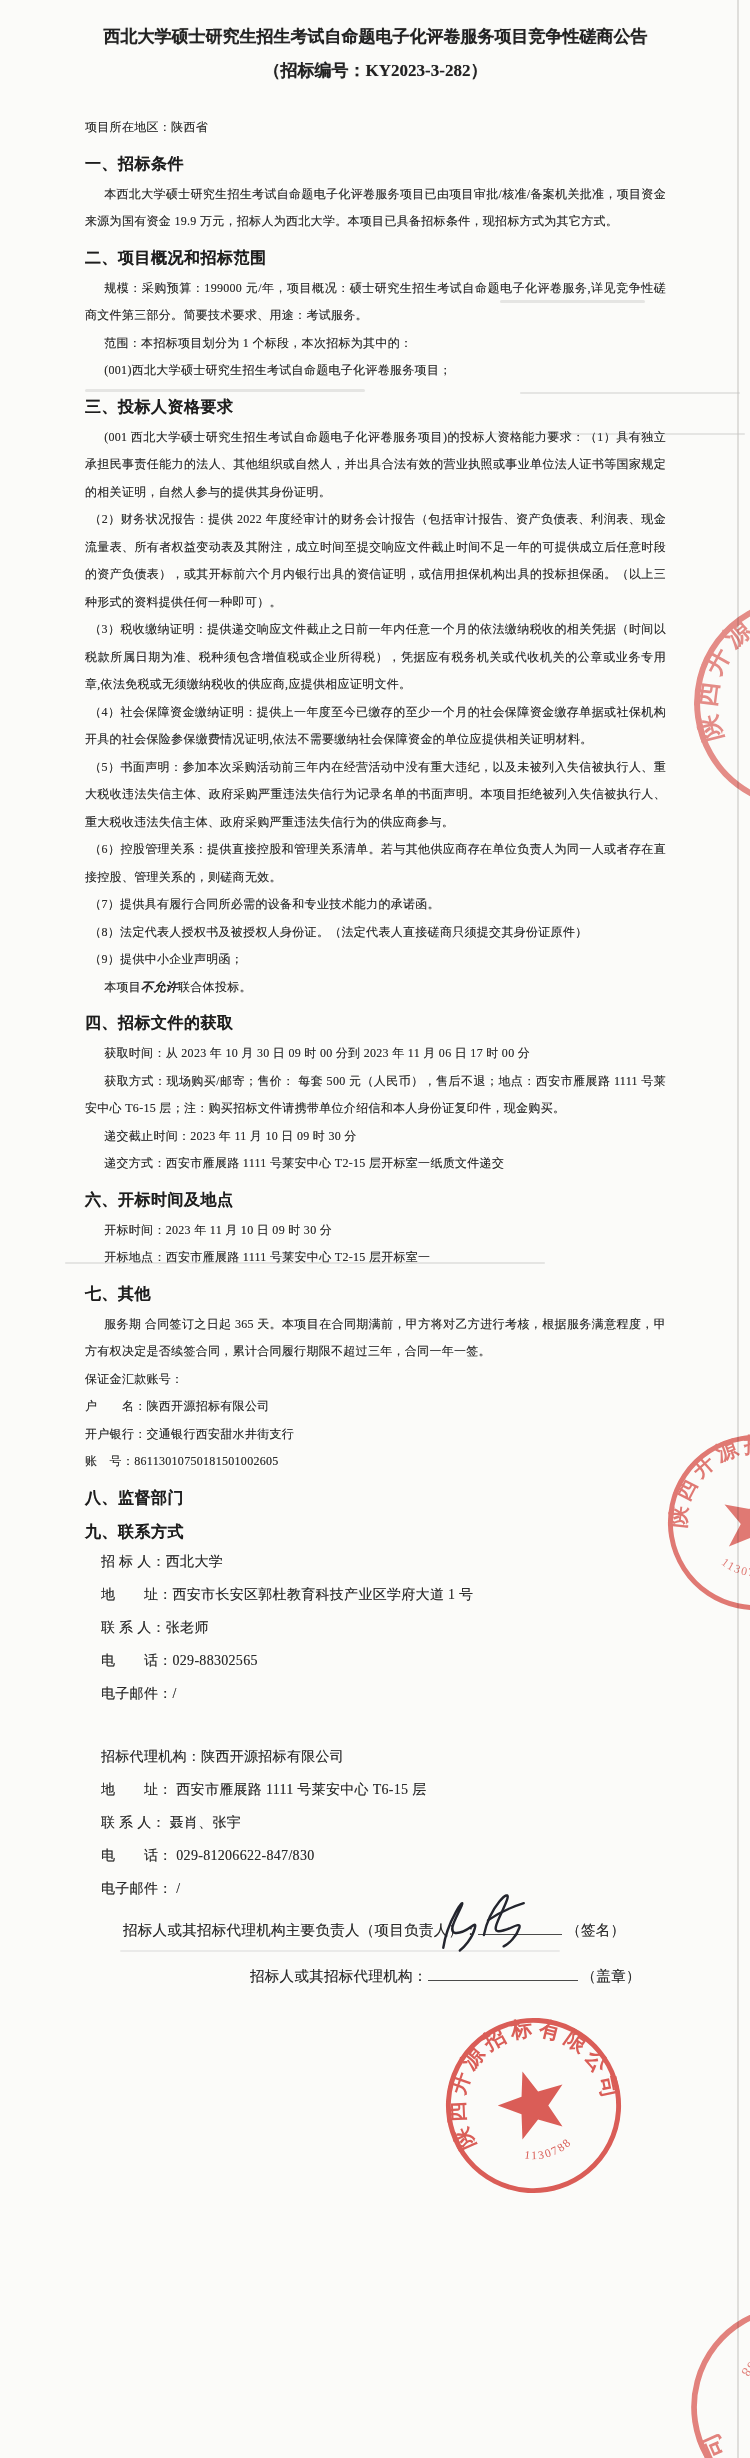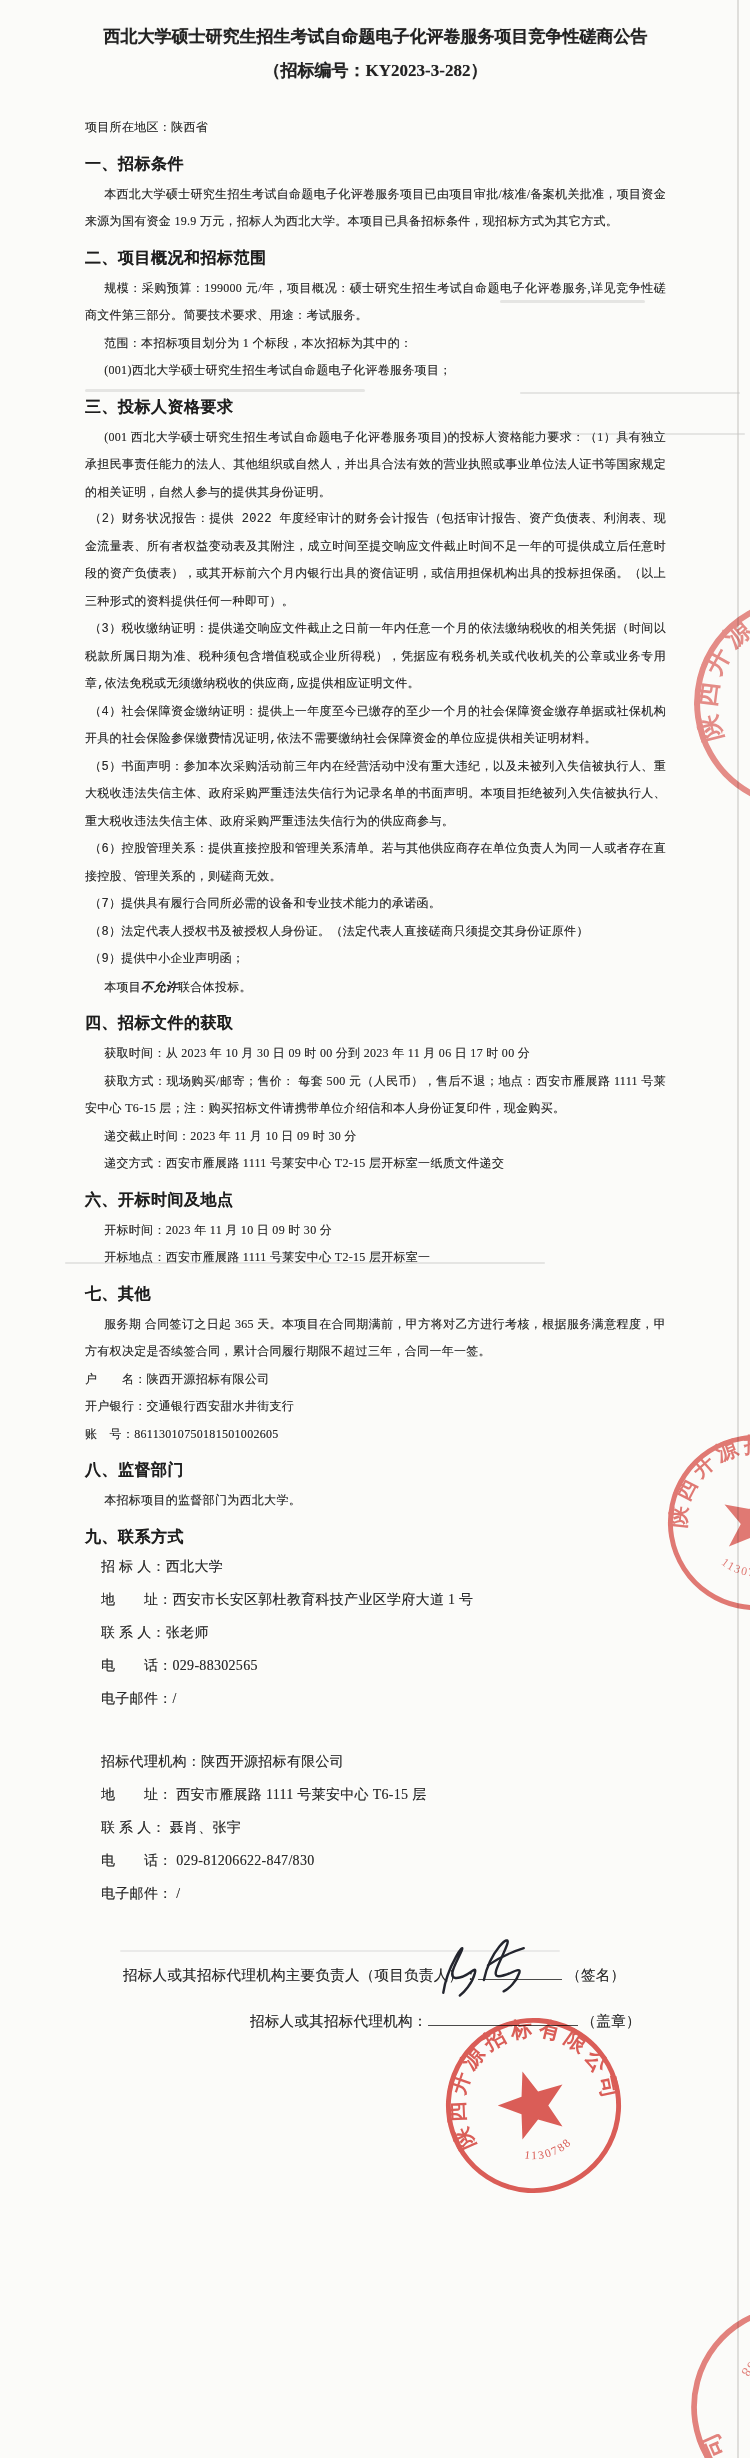--- a/index.html
+++ b/index.html
@@ -18,33 +18,33 @@
   .doc-subtitle{
     font-size:17px;font-weight:700;text-align:center;line-height:26px;margin-top:4px;
     color:#222;text-shadow:0 0 .7px rgba(40,40,40,.5);
   }
   .para{
     margin:0;font-size:12px;line-height:27.5px;text-align:justify;
     letter-spacing:.3px;text-shadow:0 0 .6px rgba(50,50,50,.5);
   }
   .region{margin-top:30px;}
   .ind{text-indent:1.6em;}
-  .numitem{text-indent:.35em;font-family:Liberation Mono, monospace;}
+  .numitem{text-indent:.35em;}
   .plain{text-indent:0;}
   .sec-h{
     font-size:16px;font-weight:700;line-height:25px;margin:9px 0 5px 0;color:#1d1d1d;
     letter-spacing:.5px;text-shadow:0 0 .6px rgba(30,30,30,.55);
   }
   .em-italic{font-style:italic;font-weight:bold;}
   .contact-line{
     margin:0 0 7px 0;padding-left:16px;font-size:14px;line-height:26px;
     letter-spacing:.3px;text-shadow:0 0 .6px rgba(50,50,50,.5);text-indent:0;
   }
   .contact-gap{height:30px;}
-  .sig-block{position:absolute;left:85px;right:60px;top:1961px;font-size:14.5px;}
+  .sig-block{position:absolute;left:85px;right:60px;top:1916px;font-size:14.5px;}
   .sig-line1{position:relative;padding-left:38px;line-height:28px;letter-spacing:.3px;
     text-shadow:0 0 .6px rgba(50,50,50,.5);}
   .sig-line2{margin-top:18px;padding-left:165px;line-height:28px;letter-spacing:.3px;
     text-shadow:0 0 .6px rgba(50,50,50,.5);}
   .sig-underline{display:inline-block;width:84px;border-bottom:1.3px solid #4a4a4a;height:13px;}
   .stamp-underline{display:inline-block;width:150px;border-bottom:1.3px solid #4a4a4a;height:13px;}
   .sig-ink{position:absolute;left:345px;top:-30px;z-index:7;transform:rotate(-8deg);}
   .stamp{position:absolute;mix-blend-mode:multiply;z-index:5;pointer-events:none;}
   .stamp-main{left:426px;top:1998px;width:215px;height:215px;opacity:.85;transform:rotate(-18deg);}
   .stamp-edge1{left:670px;top:573px;width:260px;height:260px;opacity:.6;transform:rotate(-8deg);}
@@ -96,26 +96,26 @@
 
     <p class="para ind">递交截止时间：2023 年 11 月 10 日 09 时 30 分</p>
     <p class="para ind">递交方式：西安市雁展路 1111 号莱安中心 T2-15 层开标室一纸质文件递交</p>
 
     <h2 class="sec-h">六、开标时间及地点</h2>
     <p class="para ind">开标时间：2023 年 11 月 10 日 09 时 30 分</p>
     <p class="para ind">开标地点：西安市雁展路 1111 号莱安中心 T2-15 层开标室一</p>
 
     <h2 class="sec-h">七、其他</h2>
     <p class="para ind">服务期 合同签订之日起 365 天。本项目在合同期满前，甲方将对乙方进行考核，根据服务满意程度，甲方有权决定是否续签合同，累计合同履行期限不超过三年，合同一年一签。</p>
+    <p class="para plain">保证金汇款账号：</p>
     <p class="para plain">户　　名：陕西开源招标有限公司</p>
     <p class="para plain">开户银行：交通银行西安甜水井街支行</p>
     <p class="para plain">账　号：86113010750181501002605</p>
 
     <h2 class="sec-h">八、监督部门</h2>
-    <p class="para ind">本招标项目的监督部门为西北大学。</p>
 
     <h2 class="sec-h">九、联系方式</h2>
     <p class="para contact-line">招 标 人：西北大学</p>
     <p class="para contact-line">地　　址：西安市长安区郭杜教育科技产业区学府大道 1 号</p>
     <p class="para contact-line">联 系 人：张老师</p>
     <p class="para contact-line">电　　话：029-88302565</p>
     <p class="para contact-line">电子邮件：/</p>
     <div class="contact-gap"></div>
     <p class="para contact-line">招标代理机构：陕西开源招标有限公司</p>
     <p class="para contact-line">地　　址： 西安市雁展路 1111 号莱安中心 T6-15 层</p>

